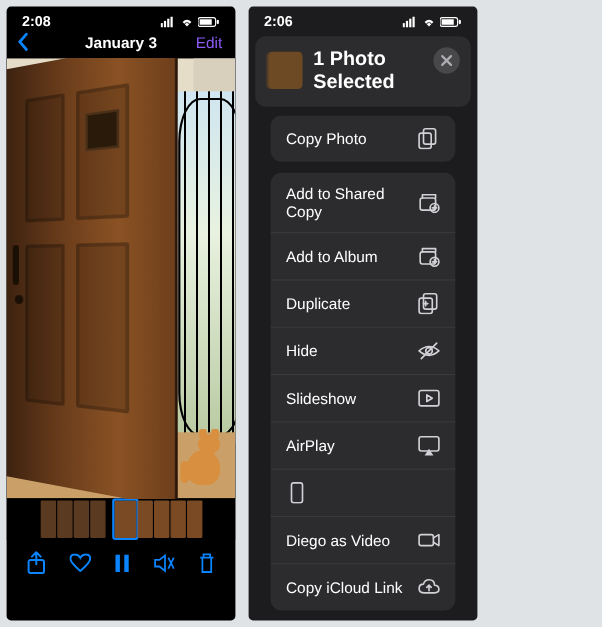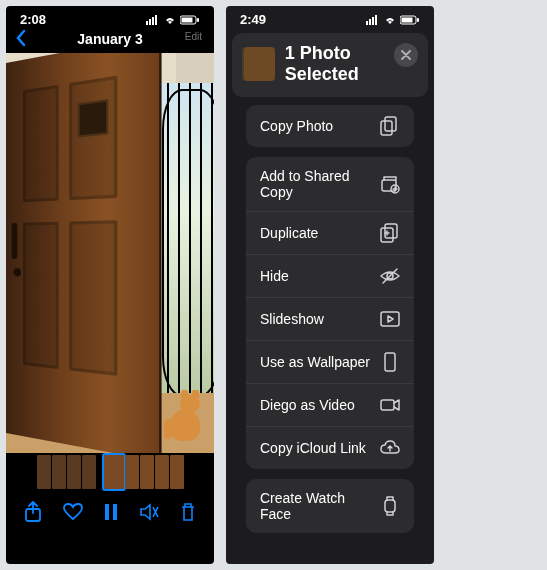--- a/index.html
+++ b/index.html
@@ -5,21 +5,21 @@
   *{box-sizing:border-box;margin:0;padding:0;font-family:-apple-system,Helvetica,Arial,sans-serif;-webkit-font-smoothing:antialiased}
   body{background:#dfe3e6;width:547px;height:570px;overflow:hidden}
   .wrap{display:flex;gap:12px;padding:6px}
   .phone{width:208px;height:558px;background:#000;border-radius:4px;position:relative;overflow:hidden;color:#fff}
   .status{display:flex;justify-content:space-between;align-items:center;padding:6px 14px 2px;font-size:13px;font-weight:600}
   .status .right{display:flex;gap:3px;align-items:center}
   .title-bar{position:relative;text-align:center;padding:2px 0 6px}
   .title-bar .date{font-size:14px;font-weight:600}
   .title-bar .time{font-size:10px;color:#8e8e93}
   .back{position:absolute;left:8px;top:0;color:#0a84ff}
-  .edit{position:absolute;right:12px;top:2px;color:#737373;font-size:10px}
+  .edit{position:absolute;right:12px;top:2px;color:#8b5cf6;font-size:14px}
   .photo{width:100%;height:400px;position:relative;overflow:hidden;background:#1a1208}
   .floor{position:absolute;bottom:0;left:0;right:0;height:60px;background:#caa068}
   .wall{position:absolute;top:0;left:0;right:0;height:344px;background:#e6ddc9}
   .door{position:absolute;left:0;top:10px;width:145px;height:370px;background:linear-gradient(90deg,#3d2210,#6e3f1c 40%,#8a5224 70%,#6e3f1c);transform:perspective(400px) rotateY(-22deg);transform-origin:left;border-right:2px solid #2a1508}
   .panel{position:absolute;background:rgba(0,0,0,.15);border:3px solid rgba(0,0,0,.2);border-radius:2px}
   .p1{left:18px;top:30px;width:36px;height:110px}
   .p2{left:64px;top:30px;width:44px;height:110px}
   .p3{left:18px;top:160px;width:36px;height:140px}
   .p4{left:64px;top:160px;width:44px;height:140px}
   .grille{position:absolute;left:72px;top:50px;width:28px;height:32px;background:#2a1a0a;border:2px solid #4a3018}
@@ -154,21 +154,21 @@
       <span class="tb">
           <svg width="16" height="20">
             <path d="M2 5 L14 5 M5 5 L5 2 L11 2 L11 5 M4 5 L4 18 L12 18 L12 5" stroke="#0a84ff" stroke-width="1.6" fill="none"></path>
           </svg>
         </span>
     </div>
   </div>
 
   <div class="phone" style="background:#1c1c1e">
     <div class="status">
-      <span>2:49</span>
+      <span>2:06</span>
       <span class="right">
         <svg width="14" height="10">
             <rect x="0" y="6" width="2" height="4" fill="#fff"></rect>
             <rect x="3" y="4" width="2" height="6" fill="#fff"></rect>
             <rect x="6" y="2" width="2" height="8" fill="#fff"></rect>
             <rect x="9" y="0" width="2" height="10" fill="#fff"></rect>
           </svg>
         <svg width="14" height="10">
             <path d="M7 9 L5 7 Q7 5 9 7 Z M3 5 Q7 1 11 5 L9.5 6.5 Q7 4 4.5 6.5 Z" fill="#fff"></path>
           </svg>
@@ -210,20 +210,31 @@
             <span class="ic">
               <svg width="20" height="20">
                 <rect x="2" y="6" width="14" height="11" rx="2" stroke="#d1d1d6" stroke-width="1.5" fill="none" stroke-linecap="round" stroke-linejoin="round"></rect>
                 <path d="M4 6 L4 3 L16 3 L16 6" stroke="#d1d1d6" stroke-width="1.5" fill="none" stroke-linecap="round" stroke-linejoin="round"></path>
                 <circle cx="15" cy="15" r="4" stroke="#d1d1d6" stroke-width="1.5" fill="none" stroke-linecap="round" stroke-linejoin="round"></circle>
                 <path d="M15 13 L15 17 M13 15 L17 15" stroke="#d1d1d6" stroke-width="1.5" fill="none" stroke-linecap="round" stroke-linejoin="round"></path>
               </svg>
             </span>
           </div>
           <div class="row">
+            <span>Add to Album</span>
+            <span class="ic">
+              <svg width="20" height="20">
+                <rect x="2" y="6" width="14" height="11" rx="2" stroke="#d1d1d6" stroke-width="1.5" fill="none" stroke-linecap="round" stroke-linejoin="round"></rect>
+                <path d="M4 6 L4 3 L16 3 L16 6" stroke="#d1d1d6" stroke-width="1.5" fill="none" stroke-linecap="round" stroke-linejoin="round"></path>
+                <circle cx="15" cy="15" r="4" stroke="#d1d1d6" stroke-width="1.5" fill="none" stroke-linecap="round" stroke-linejoin="round"></circle>
+                <path d="M15 13 L15 17 M13 15 L17 15" stroke="#d1d1d6" stroke-width="1.5" fill="none" stroke-linecap="round" stroke-linejoin="round"></path>
+              </svg>
+            </span>
+          </div>
+          <div class="row">
             <span>Duplicate</span>
             <span class="ic">
               <svg width="20" height="20">
                 <rect x="5" y="1" width="12" height="14" rx="2" stroke="#d1d1d6" stroke-width="1.5" fill="none" stroke-linecap="round" stroke-linejoin="round"></rect>
                 <rect x="1" y="5" width="12" height="14" rx="2" stroke="#d1d1d6" stroke-width="1.5" fill="none" stroke-linecap="round" stroke-linejoin="round"></rect>
                 <path d="M7 12 L7 8 M5 10 L9 10" stroke="#d1d1d6" stroke-width="1.5" fill="none" stroke-linecap="round" stroke-linejoin="round"></path>
               </svg>
             </span>
           </div>
           <div class="row">
@@ -239,21 +250,29 @@
           <div class="row">
             <span>Slideshow</span>
             <span class="ic">
               <svg width="20" height="20">
                 <rect x="1" y="3" width="18" height="14" rx="2" stroke="#d1d1d6" stroke-width="1.5" fill="none" stroke-linecap="round" stroke-linejoin="round"></rect>
                 <path d="M8 7 L13 10 L8 13 Z" stroke="#d1d1d6" stroke-width="1.5" fill="none" stroke-linecap="round" stroke-linejoin="round"></path>
               </svg>
             </span>
           </div>
           <div class="row">
-            <span>Use as Wallpaper</span>
+            <span>AirPlay</span>
+            <span class="ic">
+              <svg width="20" height="20">
+                <rect x="1" y="2" width="18" height="13" rx="2" stroke="#d1d1d6" stroke-width="1.5" fill="none" stroke-linecap="round" stroke-linejoin="round"></rect>
+                <path d="M10 13 L14 19 L6 19 Z" fill="#d1d1d6"></path>
+              </svg>
+            </span>
+          </div>
+          <div class="row">
             <span class="ic">
               <svg width="20" height="20">
                 <rect x="5" y="1" width="10" height="18" rx="2" stroke="#d1d1d6" stroke-width="1.5" fill="none" stroke-linecap="round" stroke-linejoin="round"></rect>
               </svg>
             </span>
           </div>
           <div class="row">
             <span>Diego as Video</span>
             <span class="ic">
               <svg width="20" height="20">

